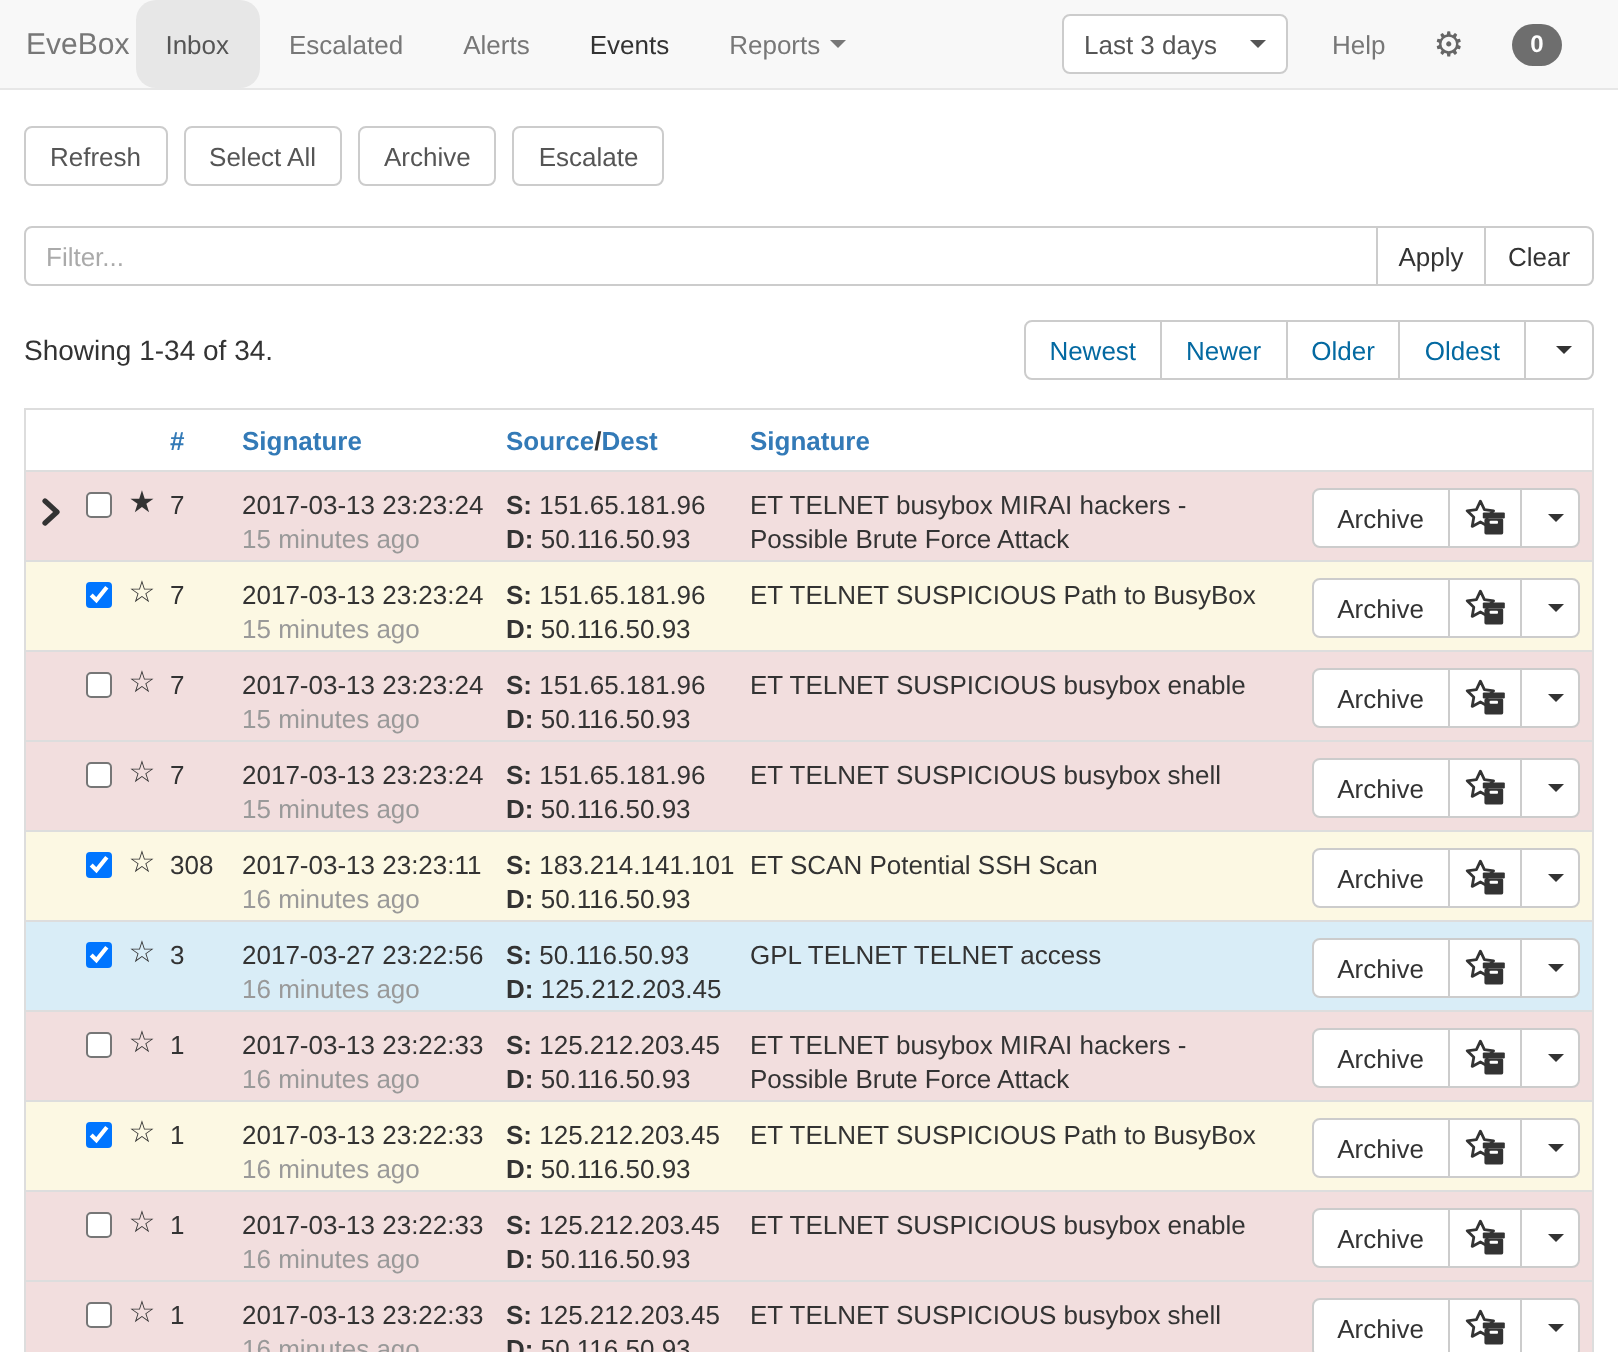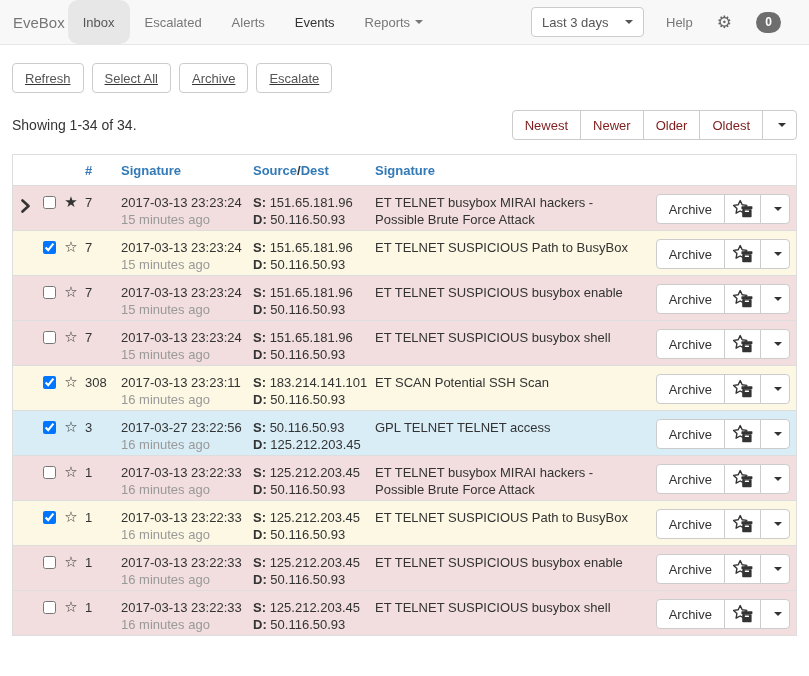--- a/index.html
+++ b/index.html
@@ -37,34 +37,34 @@
     display:flex; align-items:center; justify-content:center;
   }
   
   .container { padding: 0 12px; }
   .btn {
     display:inline-flex; align-items:center; justify-content:center;
     background:#fff; border:1px solid #ccc; border-radius:4px;
     color:#555; font-size:13px; padding:6px 12px; height:30px;
     font-family:inherit; cursor:pointer; white-space:nowrap;
   }
-  .toolbar { margin-top:18px; display:flex; gap:8px;text-decoration:underline; }
+  .toolbar { margin-top:18px; display:flex; gap:8px; }
   .filter-row { margin-top:20px; display:flex; }
   .filter-input {
     flex:1; height:30px; padding:0 10px; font-size:13px; color:#555;
     border:1px solid #ccc; border-radius:4px 0 0 4px; outline:none; font-family:inherit;
   }
   .filter-input::placeholder { color:#aaa; }
   .grp { margin-left:-1px; border-radius:0; }
   .grp-last { border-radius:0 4px 4px 0; }
   .filter-row .btn { width:55px; color:#333; }
   .status-row { margin-top:17px; display:flex; align-items:center; justify-content:space-between; }
   .showing { font-size:14px; color:#333; }
   .sort-group { display:flex; }
-  .sort-group .btn { margin-left:-1px; border-radius:0; color:#7f1d1d; }
+  .sort-group .btn { margin-left:-1px; border-radius:0; color:#0369a1; }
   .sort-group .btn:first-child { margin-left:0; border-radius:4px 0 0 4px; }
   .sort-group .btn.caret-btn { border-radius:0 4px 4px 0; padding:6px 10px; color:#333; }
   
   .event-table { margin-top:14px; border:1px solid #ddd; }
   .thead, .erow {
     display:grid;
     grid-template-columns: 26px 22px 22px 36px 132px 122px 1fr 145px;
   }
   .thead { background:#fff; }
   .th {
@@ -131,20 +131,25 @@
 
 <div class="container">
 
   <div class="toolbar">
       <button class="btn">Refresh</button>
       <button class="btn">Select All</button>
       <button class="btn">Archive</button>
       <button class="btn">Escalate</button>
     </div>
 
+  <div class="filter-row">
+    <input class="filter-input" placeholder="Filter..." style="">
+    <button class="btn grp">Apply</button>
+    <button class="btn grp grp-last">Clear</button>
+  </div>
 
   <div class="status-row">
     <div class="showing">Showing 1-34 of 34.</div>
     <div class="sort-group">
 
     <button class="btn">Newest</button>
         <button class="btn">Newer</button>
         <button class="btn">Older</button>
         <button class="btn">Oldest</button>
         <button class="btn caret-btn">

